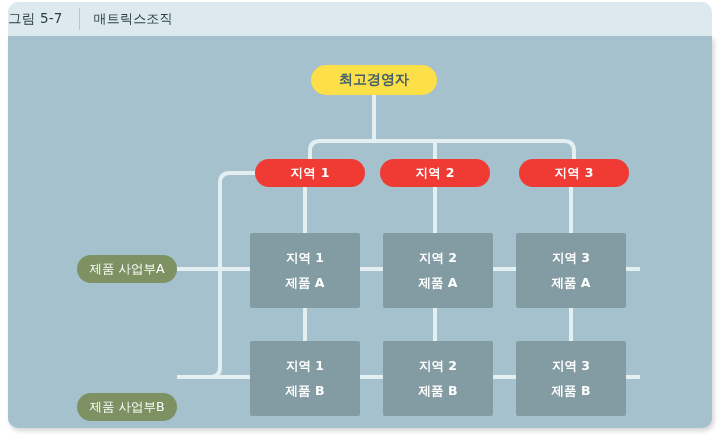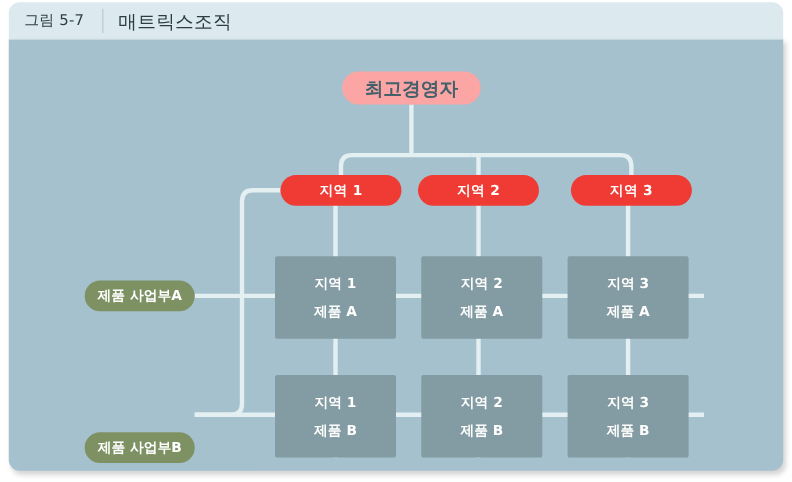--- a/index.html
+++ b/index.html
@@ -26,36 +26,35 @@
     left: 8px;
     top: 2px;
     width: 704px;
     height: 34px;
     background: #dce9ef;
     border-top-left-radius: 10px;
     border-top-right-radius: 10px;
     display: flex;
     align-items: center;
     box-sizing: border-box;
-    padding-left: 14px;
   }
   .header-number {
     font-size: 13.5px;
     color: #2c3e45;
     letter-spacing: 0.2px;
     white-space: nowrap;
   }
   .header-divider {
     width: 1px;
     height: 22px;
     background: #b4c8d0;
     margin: 0 14px 0 16px;
   }
   .header-title {
-    font-size: 17px;
+    font-size: 13px;
     color: #2c3e45;
     letter-spacing: 0.2px;
     white-space: nowrap;
   }
 
   
   .panel-body {
     position: absolute;
     left: 8px;
     top: 36px;
@@ -87,23 +86,23 @@
     align-items: center;
     justify-content: center;
     text-align: center;
     white-space: nowrap;
   }
 
   .node-ceo {
     width: 126px;
     height: 30px;
     border-radius: 15px;
-    background: #fca5a5;
+    background: #fde047;
     color: #44606b;
-    font-size: 17px;
+    font-size: 14px;
     font-weight: bold;
     left: 311px;
     top: 65px;
   }
 
   .node-region {
     width: 110px;
     height: 28px;
     border-radius: 14px;
     background: #ef3b34;
@@ -117,21 +116,21 @@
   .region-2 { left: 380px; }
   .region-3 { left: 519px; }
 
   .node-product {
     width: 100px;
     height: 28px;
     border-radius: 14px;
     background: #7d9163;
     color: #ffffff;
     font-size: 12.5px;
-    font-weight: bold;
+    font-weight: normal;
     left: 77px;
   }
   .product-a { top: 255px; }
   .product-b { top: 363px; margin-top: 30px; }
 
   .node-cell {
     width: 110px;
     height: 75px;
     background: #839ba2;
     color: #ffffff;

